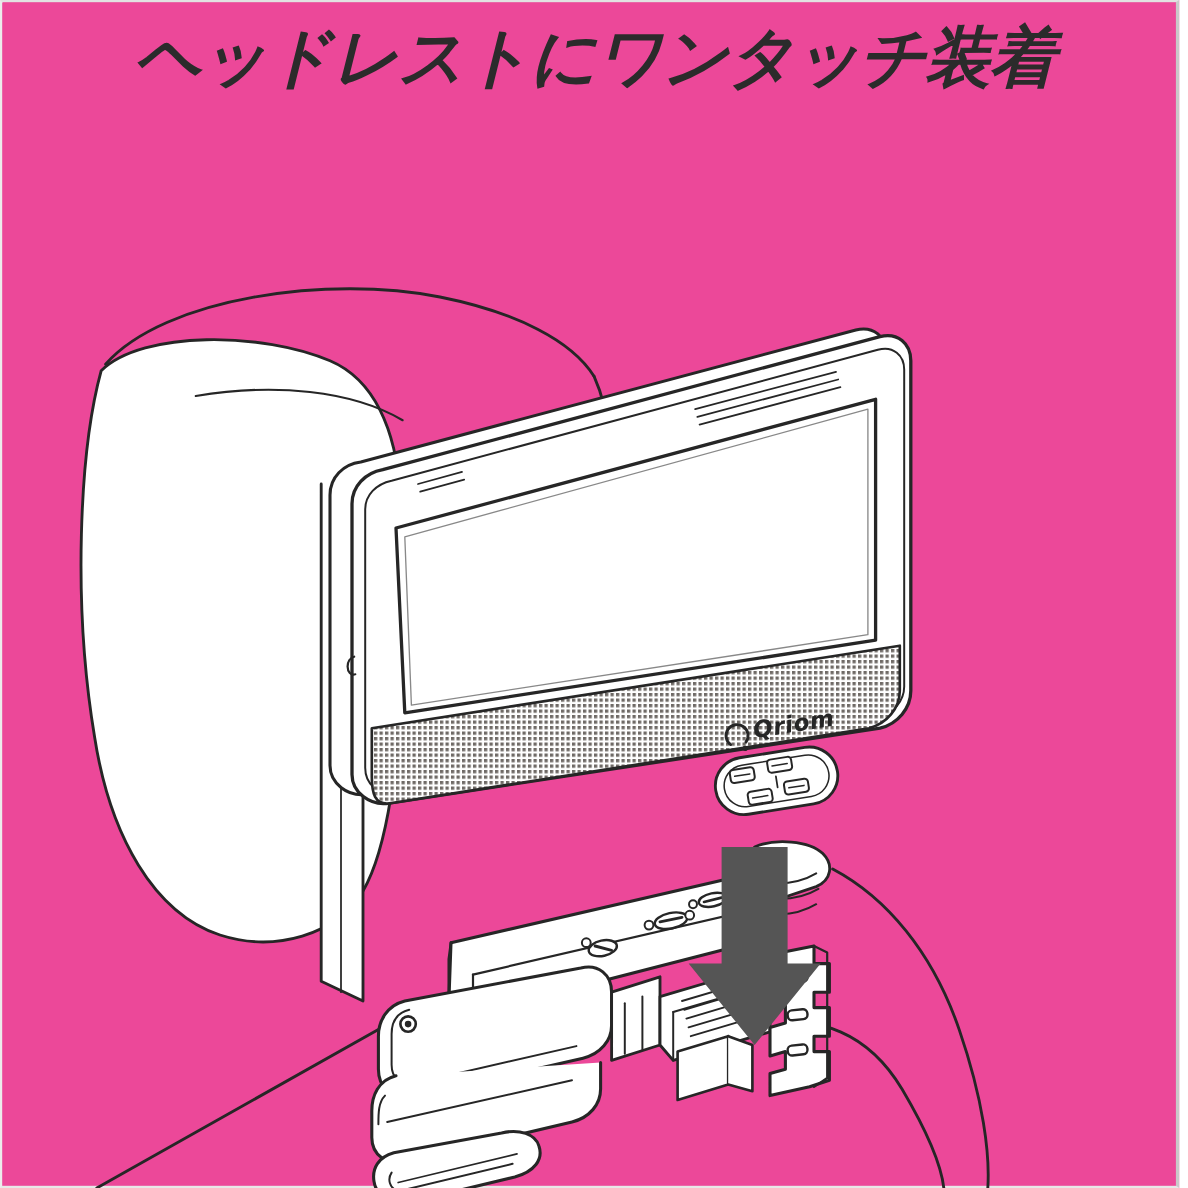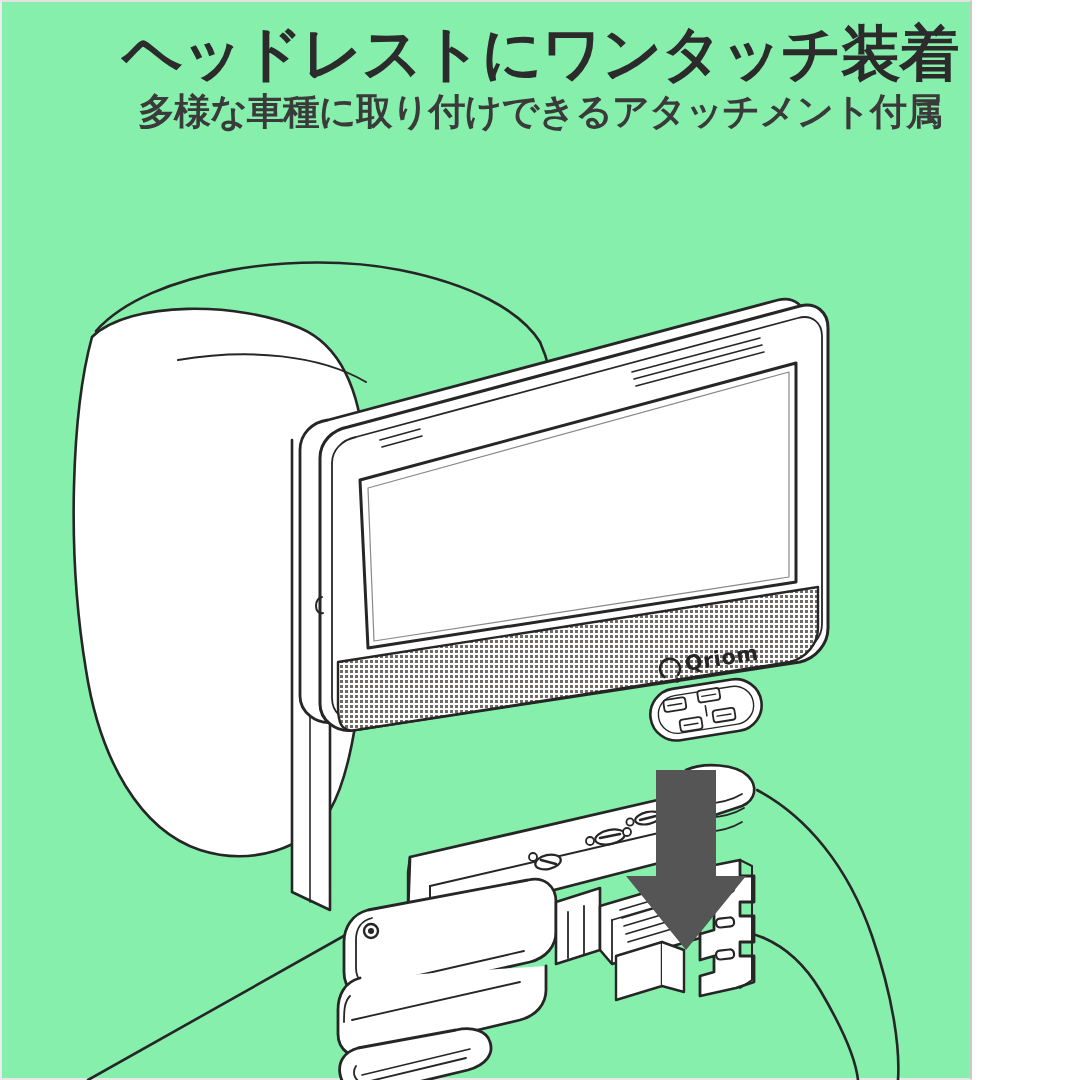--- a/index.html
+++ b/index.html
@@ -6,25 +6,26 @@
   html, body {
     margin: 0;
     padding: 0;
     background: #ffffff;
   }
   body {
     font-family: "Liberation Sans", "DejaVu Sans", sans-serif;
   }
   #page {
     position: relative;
-    width: 972px;
+    width: 1072px;
     height: 1080px;
-    background: #86efac;
+    background: #ec4899;
     box-sizing: border-box;
     overflow: hidden;
+    font-style: italic;
   }
   
   #frame-border {
     position: absolute;
     inset: 0;
     border-top: 2px solid #e2e2e2;
     border-left: 2px solid #ececec;
     border-right: 3px solid #c9c9c9;
     border-bottom: 2px solid #e8e8e8;
     pointer-events: none;
@@ -75,21 +76,20 @@
 </style>
 </head>
 <body>
 
 <div id="page">
 
   <div id="frame-border"></div>
 
   <div id="header">
     <div id="headline">ヘッドレストにワンタッチ装着</div>
-    <div id="subhead">多様な車種に取り付けできるアタッチメント付属</div>
   </div>
 
   <div id="illustration">
     <svg viewBox="0 0 1080 930" xmlns="http://www.w3.org/2000/svg">
       <defs>
 
         <pattern id="mesh" width="5" height="5" patternUnits="userSpaceOnUse" patternTransform="rotate(0)">
           <rect width="5" height="5" fill="#ffffff"></rect>
           <rect x="0" y="0" width="3" height="3" fill="#6f6a66"></rect>
         </pattern>

